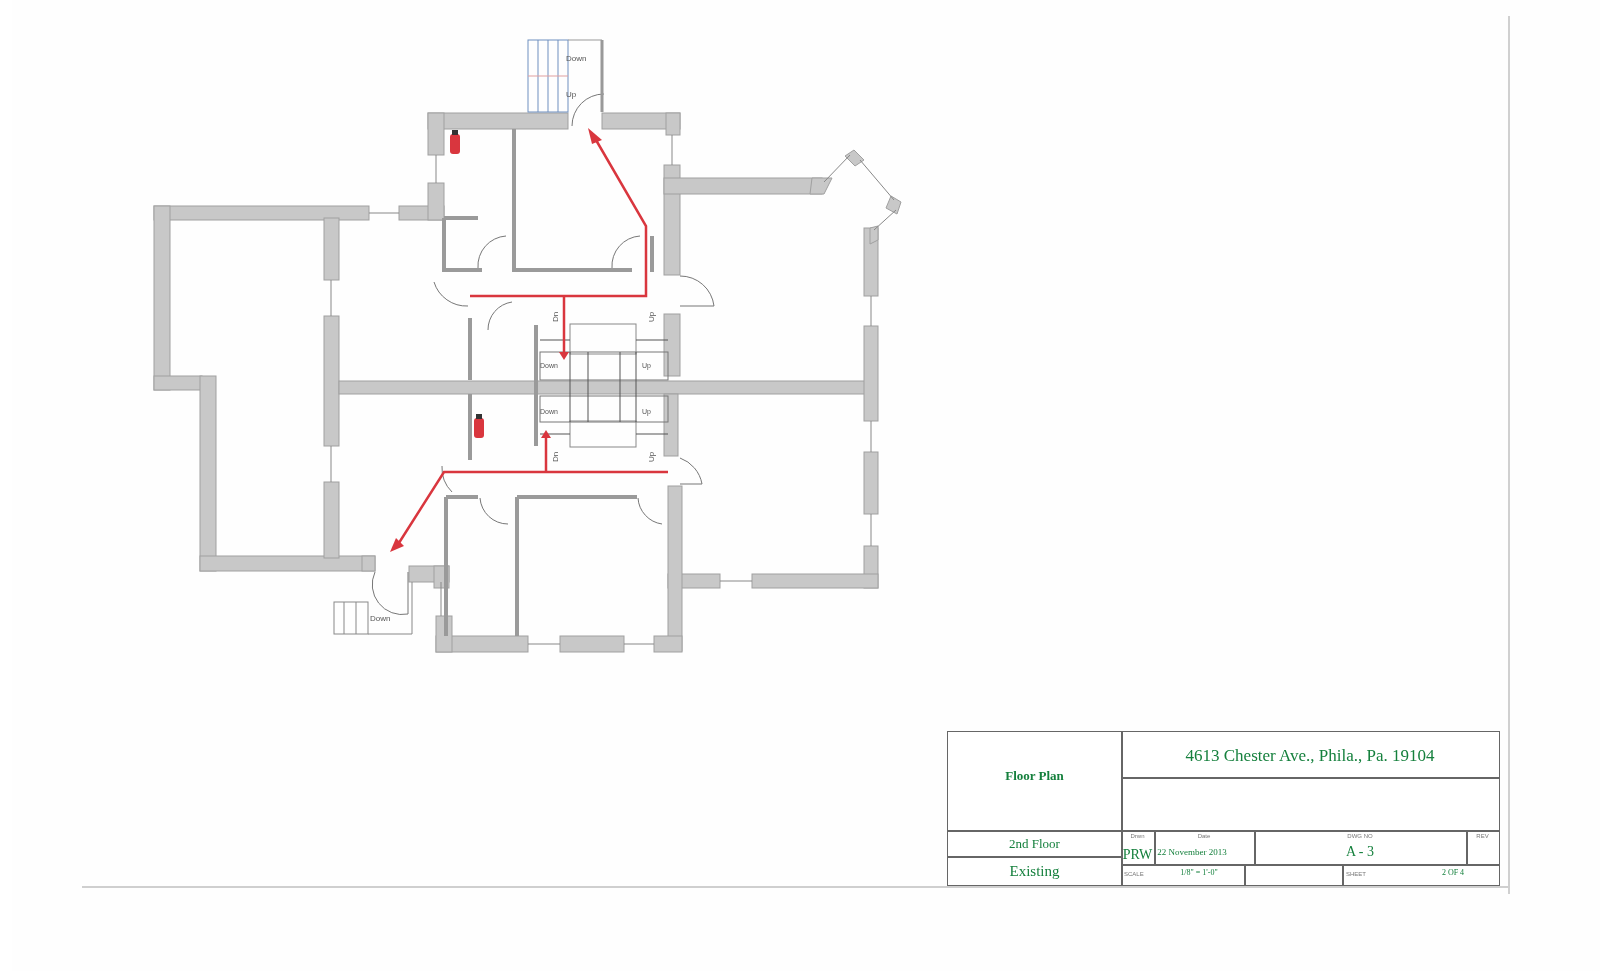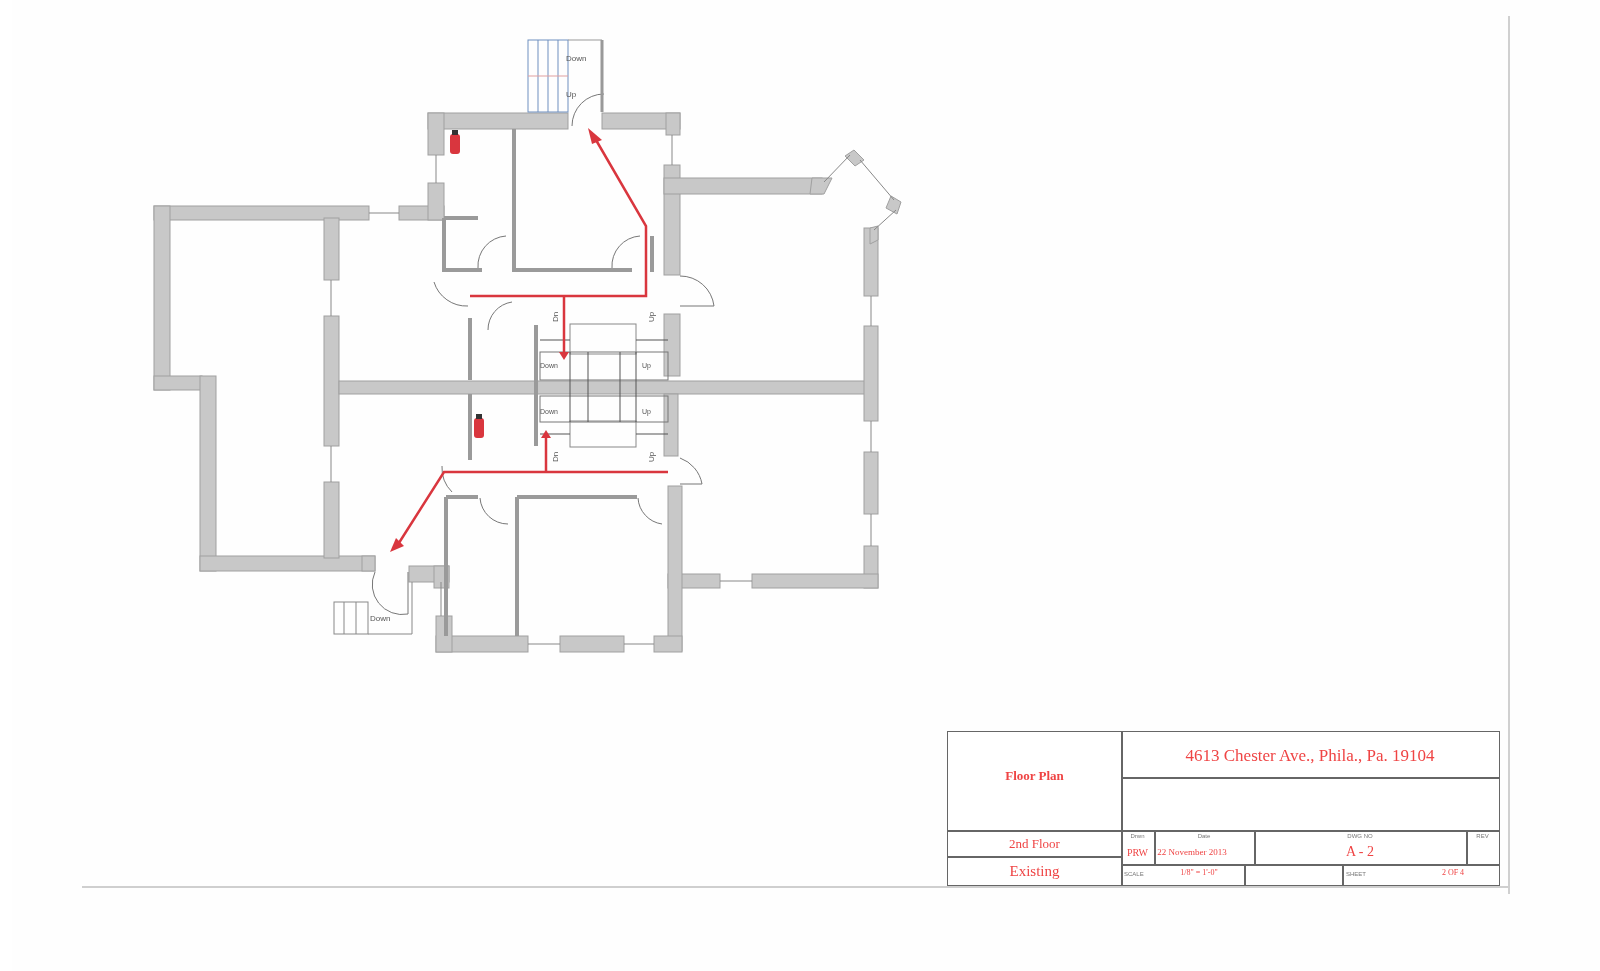--- a/index.html
+++ b/index.html
@@ -2,21 +2,21 @@
 <html><head>
 <meta charset="utf-8">
 <style>
   html, body { margin:0; padding:0; }
   body { width:1600px; height:971px; background:#ffffff; position:relative; overflow:hidden; font-family:"Liberation Serif", serif; }
   .sheet { position:absolute; left:12px; top:0; width:1600px; height:971px; background:#fefefe; }
   .border-right { position:absolute; left:1496px; top:16px; width:2px; height:878px; background:#d0d0d0; }
   .border-bottom { position:absolute; left:70px; top:886px; width:1428px; height:2px; background:#cfcfcf; }
   svg.plan { position:absolute; left:0; top:0; }
   .tb { position:absolute; left:935px; top:731px; width:553px; height:155px; border:1.5px solid #666; box-sizing:border-box; background:#fff; }
-  .cell { position:absolute; box-sizing:border-box; color:#ef4444; }
+  .cell { position:absolute; box-sizing:border-box; color:#15803d; }
   .c-lbl { font-size:6px; color:#777; text-align:center; font-family:"Liberation Sans", sans-serif; }
   .vline { position:absolute; width:1.5px; background:#666; }
   .hline { position:absolute; height:1.5px; background:#666; }
 </style>
 </head>
 <body>
 
 <div class="sheet">
   <div class="border-right"></div>
   <div class="border-bottom"></div>
@@ -199,25 +199,25 @@
     <div class="vline" style="left:518px; top:98px; height:34px;"></div>
     <div class="vline" style="left:296px; top:132px; height:21px;"></div>
     <div class="vline" style="left:394px; top:132px; height:21px;"></div>
 
     <div class="cell" style="left:0; top:36px; width:173px; text-align:center; font-size:13px;font-weight:bold;">Floor Plan</div>
     <div class="cell" style="left:173px; top:14px; width:378px; text-align:center; font-size:17px;">4613 Chester Ave., Phila., Pa. 19104</div>
     <div class="cell" style="left:0; top:104px; width:173px; text-align:center; font-size:13px;">2nd Floor</div>
     <div class="cell" style="left:0; top:131px; width:173px; text-align:center; font-size:15px;">Existing</div>
 
     <div class="cell c-lbl" style="left:173px; top:101px; width:33px;">Drwn</div>
-    <div class="cell" style="left:173px; top:115px; width:33px; text-align:center; font-size:10px;">PRW</div>
+    <div class="cell" style="left:173px; top:115px; width:33px; text-align:center; font-size:14px;">PRW</div>
     <div class="cell c-lbl" style="left:206px; top:101px; width:100px;">Date</div>
     <div class="cell" style="left:206px; top:115px; width:76px; text-align:center; font-size:9px;">22 November 2013</div>
     <div class="cell c-lbl" style="left:306px; top:101px; width:212px;">DWG NO</div>
-    <div class="cell" style="left:306px; top:112px; width:212px; text-align:center; font-size:14px;">A - 2</div>
+    <div class="cell" style="left:306px; top:112px; width:212px; text-align:center; font-size:14px;">A - 3</div>
     <div class="cell c-lbl" style="left:518px; top:101px; width:33px;">REV</div>
 
     <div class="cell c-lbl" style="left:176px; top:139px; text-align:left;">SCALE</div>
     <div class="cell" style="left:206px; top:136px; width:90px; text-align:center; font-size:8px;">1/8" = 1'-0"</div>
     <div class="cell c-lbl" style="left:398px; top:139px; text-align:left;">SHEET</div>
     <div class="cell" style="left:470px; top:136px; width:70px; text-align:center; font-size:8px;">2 OF 4</div>
   </div>
 </div>
 
 </body></html>

